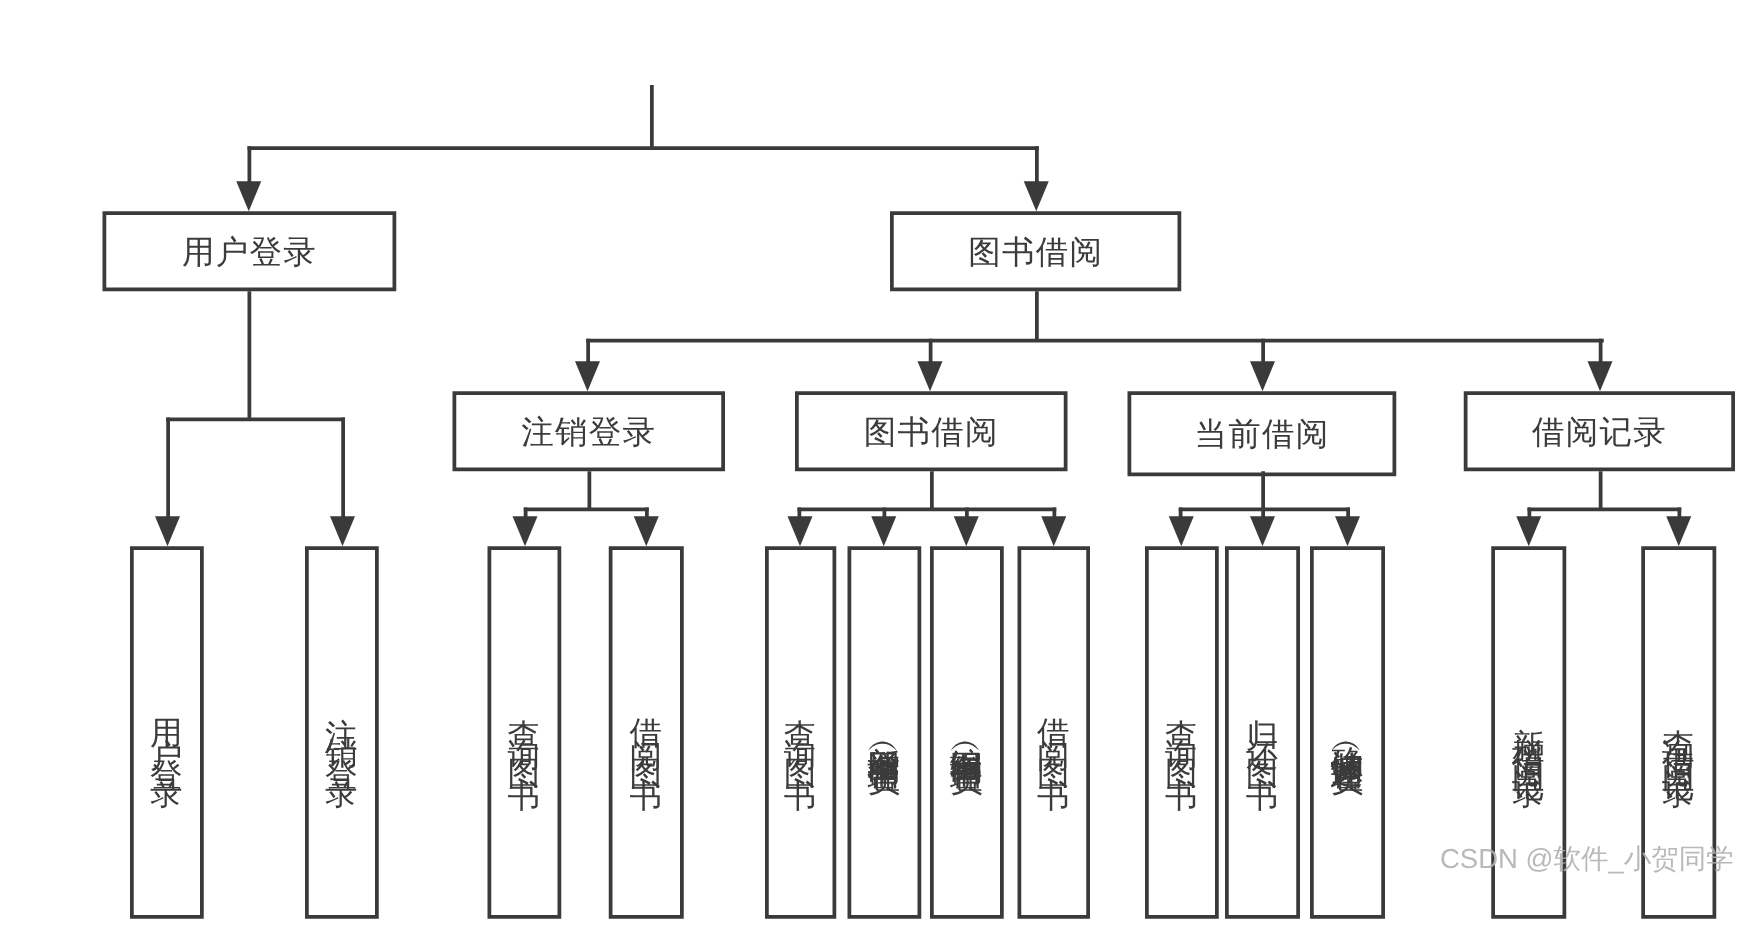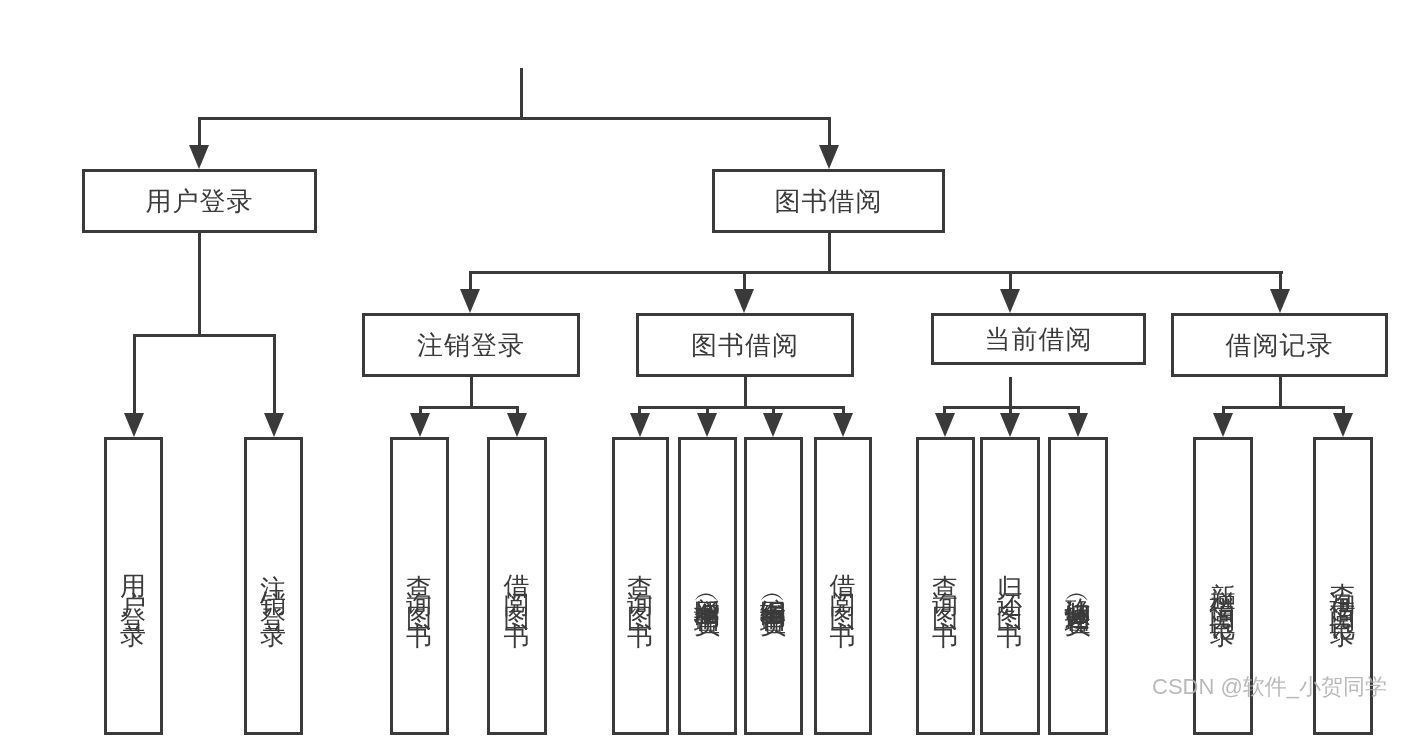--- a/index.html
+++ b/index.html
@@ -97,21 +97,21 @@
   <div class="ah" style="left:1000px;top:289px"></div>
   <div class="line" style="left:1279px;top:271px;width:3px;height:21px"></div>
   <div class="ah" style="left:1270px;top:289px"></div>
 
   <div class="box" style="left:362px;top:313px;width:218px;height:64px">
     <span class="hlabel">注销登录</span>
   </div>
   <div class="box" style="left:636px;top:313px;width:218px;height:64px">
     <span class="hlabel">图书借阅</span>
   </div>
-  <div class="box" style="left:931px;top:313px;width:215px;height:52px">
+  <div class="box" style="left:902px;top:313px;width:215px;height:68px">
     <span class="hlabel">当前借阅</span>
   </div>
   <div class="box" style="left:1171px;top:313px;width:217px;height:64px">
     <span class="hlabel">借阅记录</span>
   </div>
 
   <div class="line" style="left:470px;top:377px;width:3px;height:31px"></div>
   <div class="line" style="left:419px;top:406px;width:100px;height:3px"></div>
   <div class="line" style="left:419px;top:406px;width:3px;height:11px"></div>
   <div class="ah" style="left:410px;top:413px"></div>

